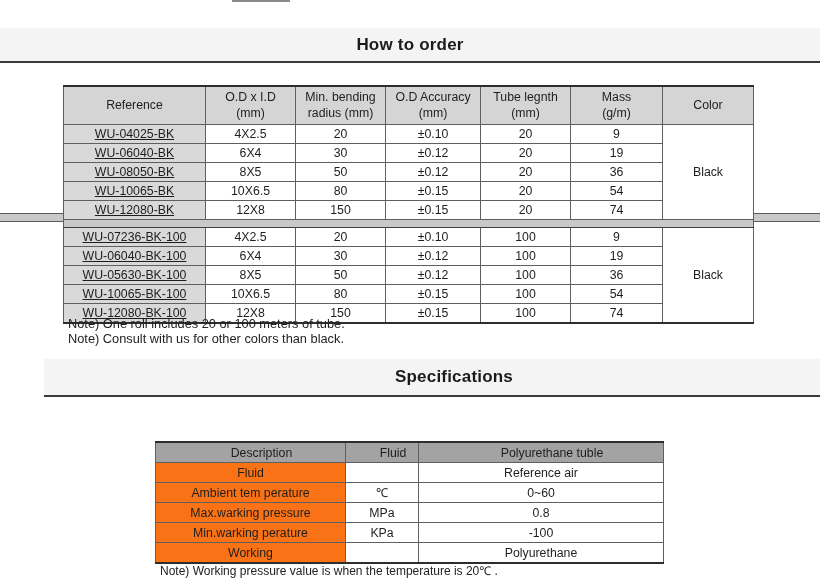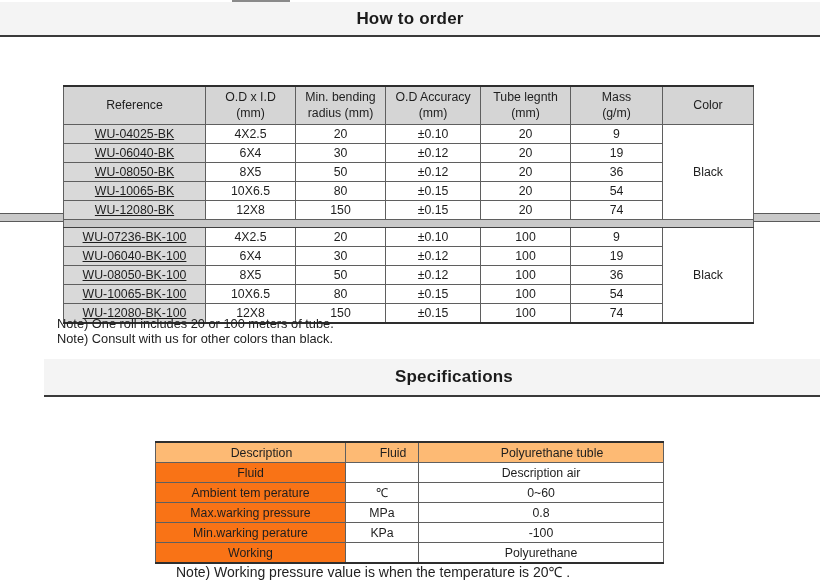--- a/index.html
+++ b/index.html
@@ -10,21 +10,21 @@
 
   
   .title-bar {
     position:absolute; left:0; width:820px; background:#f4f4f4;
     border-bottom:2px solid #3a3a3a;
     display:flex; align-items:center; justify-content:center;
   }
   .title-bar .title-text {
     font-weight:bold; font-size:17px; color:#1b1b1b; letter-spacing:0.2px;
   }
-  #bar-order { top:2px; height:33px;text-align:right; }
+  #bar-order { top:28px; height:33px;text-align:right; }
   #bar-spec  { top:359px; height:36px;margin-left:44px; }
 
   
   .top-line { position:absolute; left:232px; top:0; width:58px; height:2px; background:#8a8a8a; }
 
   
   .sep-stripe {
     position:absolute; left:0; top:213px; width:820px; height:7px;
     background:#c9c9c9; border-top:1px solid #5a5a5a; border-bottom:1px solid #5a5a5a;
   }
@@ -47,26 +47,26 @@
   #order-table tr.sep td {
     height:7px; background:#c9c9c9; padding:0;
     border-top:1px solid #3f3f3f; border-bottom:1px solid #3f3f3f;
   }
 
   #spec-table {
     left:155px; top:441px; width:508px;
     border-top:2px solid #2e2e2e; border-bottom:2px solid #2e2e2e;
     border-left:1px solid #4a4a4a; border-right:1px solid #4a4a4a;
   }
-  #spec-table th { background:#fdba74; height:19px;padding-left:24px; }
+  #spec-table th { background:#a3a3a3; height:19px;padding-left:24px; }
   #spec-table td { height:19px; background:#ffffff; }
   #spec-table td.desc { background:#f97316; }
 
-  .notes { position:absolute; left:57px; top:317px; font-size:12.8px; color:#222222; line-height:14.5px; }
-  .spec-note { position:absolute; left:160px; top:562px; font-size:14px; color:#222222;margin-left:16px; }
+  .notes { position:absolute; left:68px; top:317px; font-size:12.8px; color:#222222; line-height:14.5px; }
+  .spec-note { position:absolute; left:160px; top:562px; font-size:12px; color:#222222; }
 </style>
 </head>
 <body>
 
 <div class="page">
 
   <div class="top-line"></div>
 
   <div class="title-bar" id="bar-order">
     <span class="title-text">How to order</span>
@@ -154,21 +154,21 @@
     </tr>
     <tr>
       <td class="ref">WU-06040-BK-100</td>
       <td>6X4</td>
       <td>30</td>
       <td>±0.12</td>
       <td>100</td>
       <td>19</td>
     </tr>
     <tr>
-      <td class="ref">WU-08050-BK-100</td>
+      <td class="ref">WU-05630-BK-100</td>
       <td>8X5</td>
       <td>50</td>
       <td>±0.12</td>
       <td>100</td>
       <td>36</td>
     </tr>
     <tr>
       <td class="ref">WU-10065-BK-100</td>
       <td>10X6.5</td>
       <td>80</td>
@@ -204,21 +204,21 @@
     </colgroup>
     <tbody>
         <tr>
       <th>Description</th>
       <th>Fluid</th>
       <th>Polyurethane tuble</th>
     </tr>
     <tr>
       <td class="desc">Fluid</td>
       <td></td>
-      <td>Description air</td>
+      <td>Reference air</td>
     </tr>
     <tr>
       <td class="desc">Ambient tem perature</td>
       <td>℃</td>
       <td>0~60</td>
     </tr>
     <tr>
       <td class="desc">Max.warking pressure</td>
       <td>MPa</td>
       <td>0.8</td>

